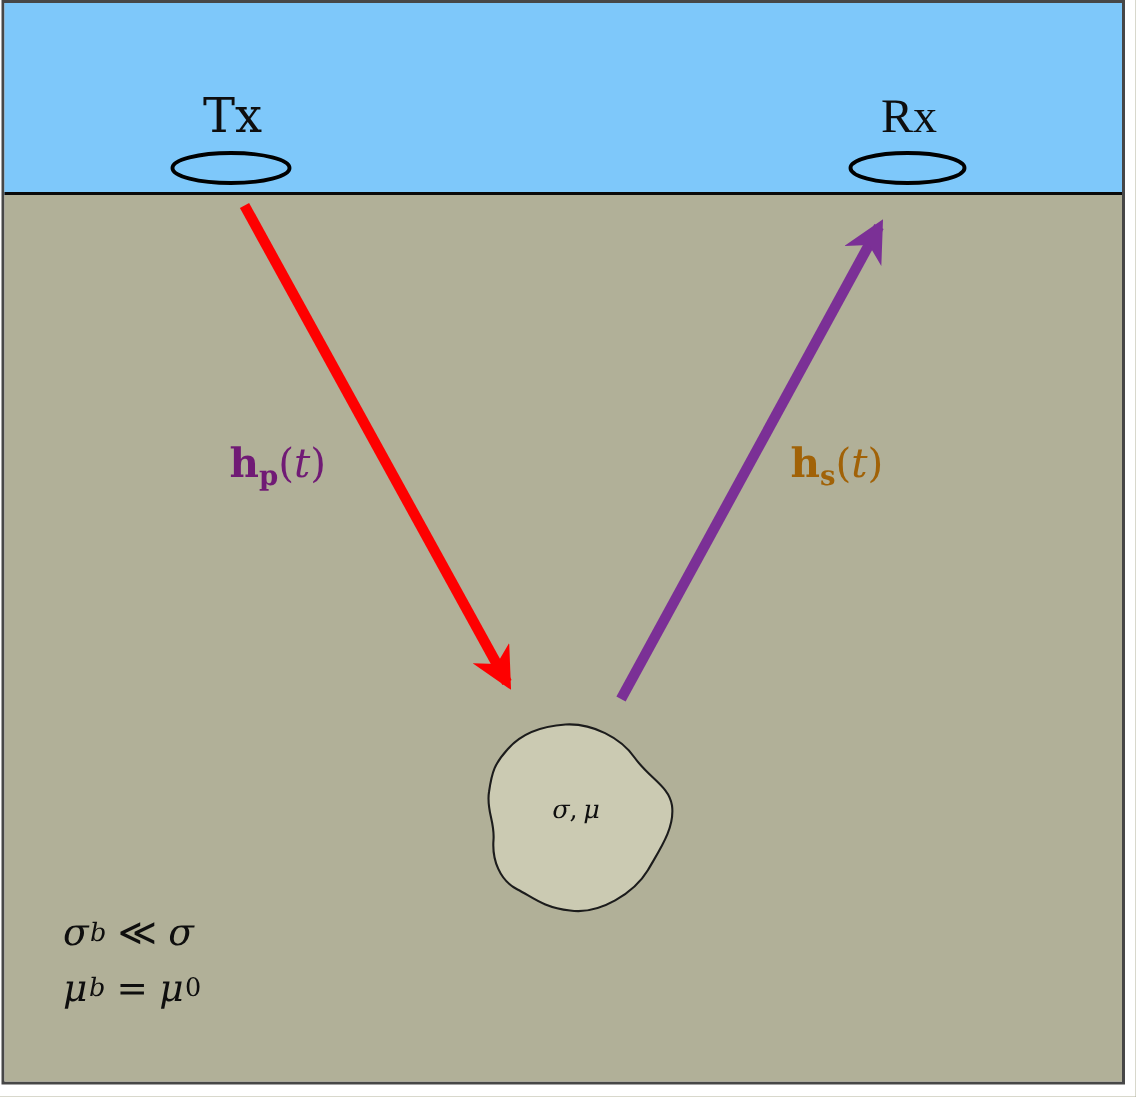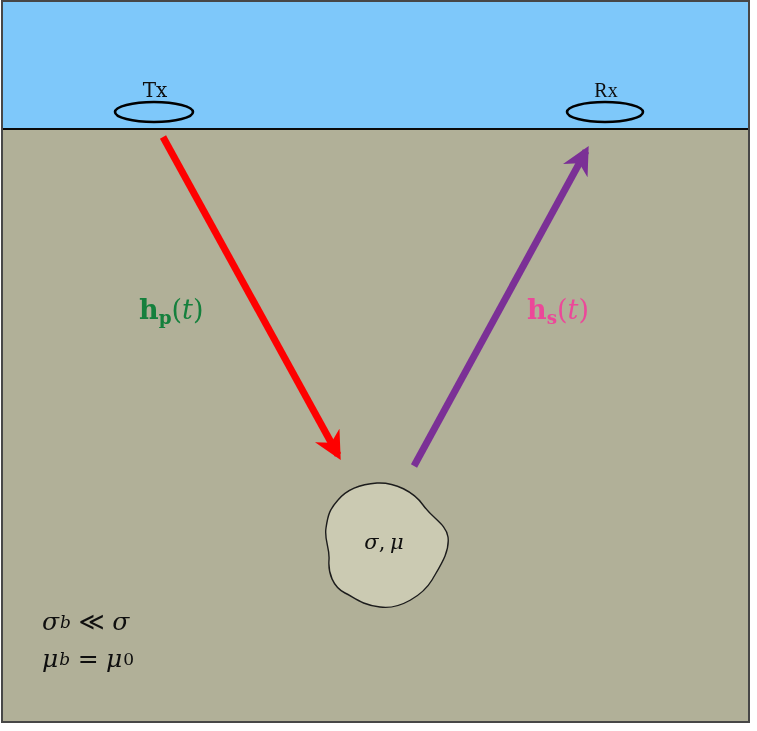--- a/index.html
+++ b/index.html
@@ -31,31 +31,31 @@
     width: 757px; height: 731px;
     pointer-events: none;
   }
   .lbl {
     position: absolute;
     color: #0e0e0e;
     white-space: nowrap;
     line-height: 1;
   }
   .center-x { transform: translateX(-50%); }
-  .coil-label { font-size: 20px; top: 80px; }
+  .coil-label { font-size: 32px; top: 61px; }
   .tx-label { left: 155px; }
   .rx-label { left: 606px; font-family: Liberation Serif, serif; }
   .field-label { font-size: 27px; top: 296px; }
-  .hp-label { left: 139px; color: #15803d; }
-  .hs-label { left: 527px; color: #ec4899; }
+  .hp-label { left: 153px; color: #701a75; }
+  .hs-label { left: 527px; color: #a16207; }
   .vec { font-weight: bold; font-style: normal; }
   .vec-sub { font-weight: bold; font-size: 0.68em; vertical-align: -0.28em; }
   .it { font-style: italic; }
   .obj-label {
-    font-size: 21px; font-style: italic;
+    font-size: 17px; font-style: italic;
     left: 384px; top: 532px;
   }
   .obj-label .comma { font-style: normal; }
   .obj-label .mu { margin-left: 0.22em; }
   .conditions {
     position: absolute; left: 42px; top: 603px;
     font-size: 25px; color: #0e0e0e;
   }
   .cond-line { height: 37px; display: flex; align-items: center; }
   .cond-line .sub { font-style: italic; font-size: 0.68em; vertical-align: -0.28em; margin-left: 1px; }

